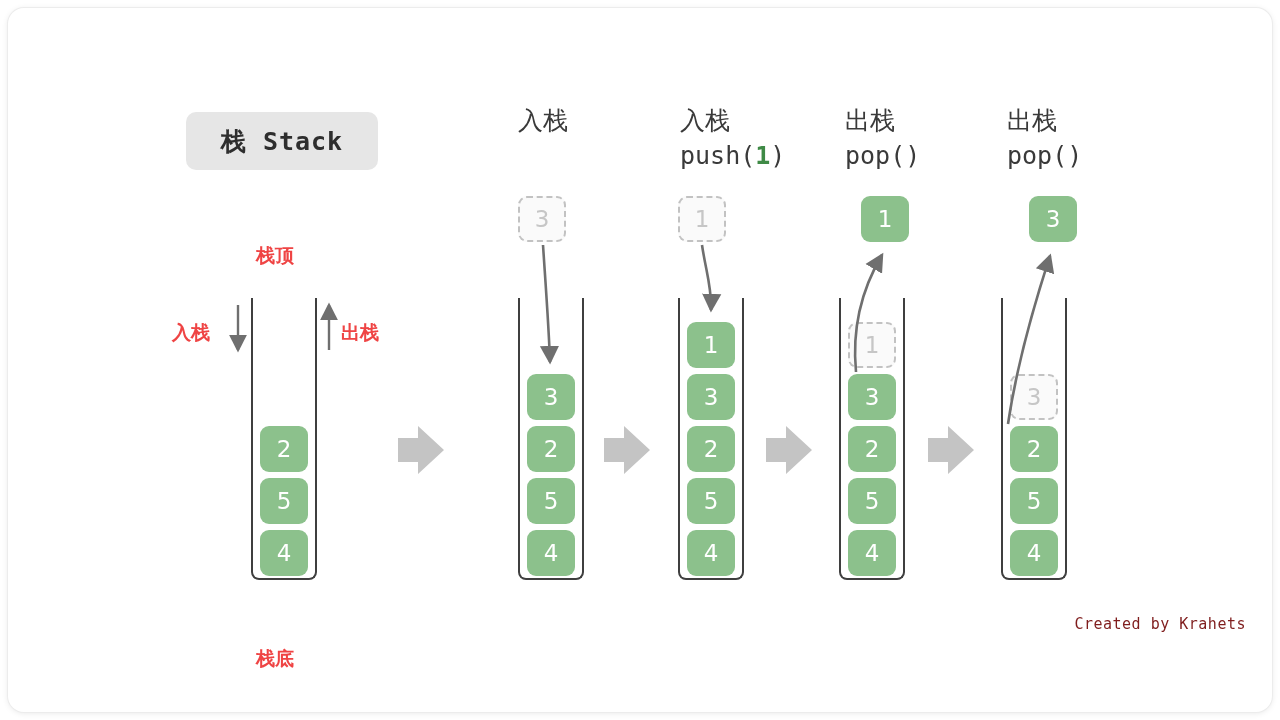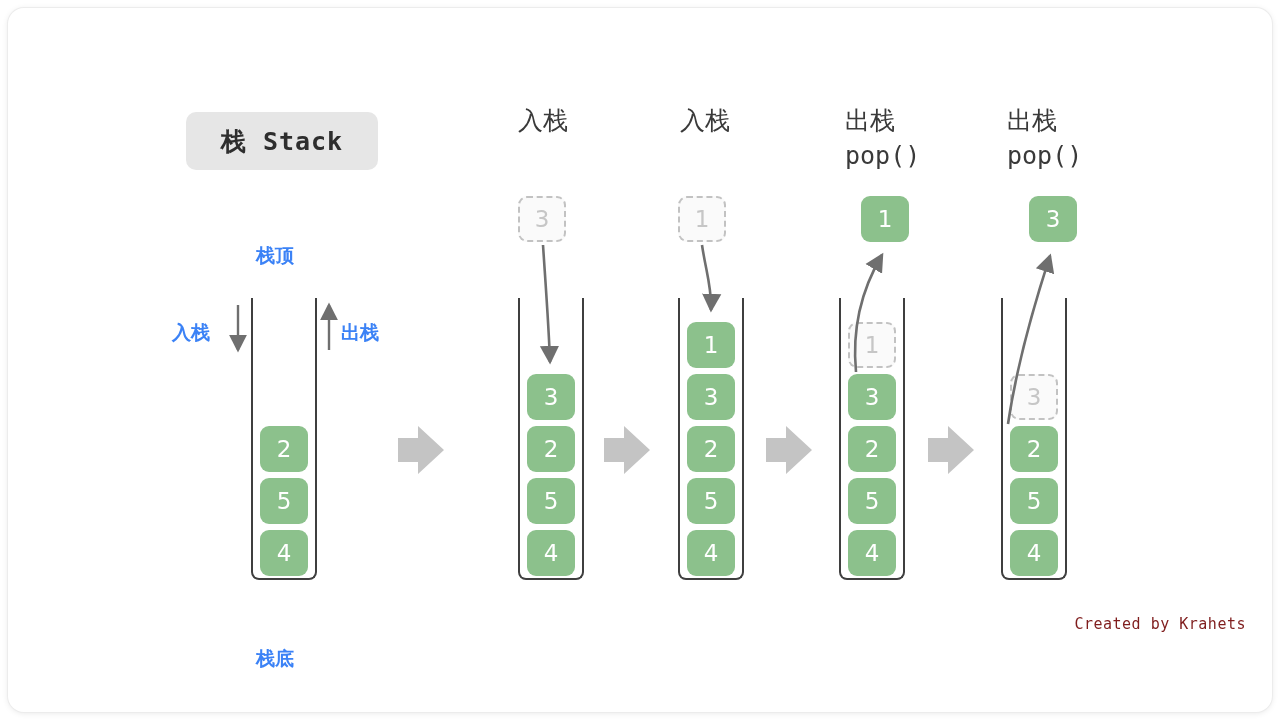--- a/index.html
+++ b/index.html
@@ -136,21 +136,21 @@
   .float-box.solid { background: #8cc18c; color: #ffffff; }
   .float-box.ghost {
     background: #fafafa;
     color: #c6c6c6;
     border: 2px dashed #c2c2c2;
   }
 
   
   .side-label {
     position: absolute;
-    color: #3b82f6;
+    color: #ef4444;
     font-size: 19px;
     font-weight: bold;
     font-family: "DejaVu Sans", "Liberation Sans", sans-serif;
     white-space: nowrap;
   }
 
   
   svg.overlay {
     position: absolute;
     left: 0; top: 0;
@@ -206,20 +206,21 @@
     <div class="slots">
       <div class="box">3</div>
       <div class="box">2</div>
       <div class="box">5</div>
       <div class="box">4</div>
     </div>
   </div>
 
   <div class="col-head" style="left:680px; top:104px;">
     <div class="cn">入栈</div>
+    <div class="code"><span>push(</span><span class="arg">1</span><span>)</span></div>
   </div>
 
   <div class="float-box ghost" style="left:678px; top:196px;">1</div>
 
   <div class="stack" style="left:678px; top:298px; height:282px;">
     <div class="walls"></div>
     <div class="slots">
       <div class="box">1</div>
       <div class="box">3</div>
       <div class="box">2</div>

